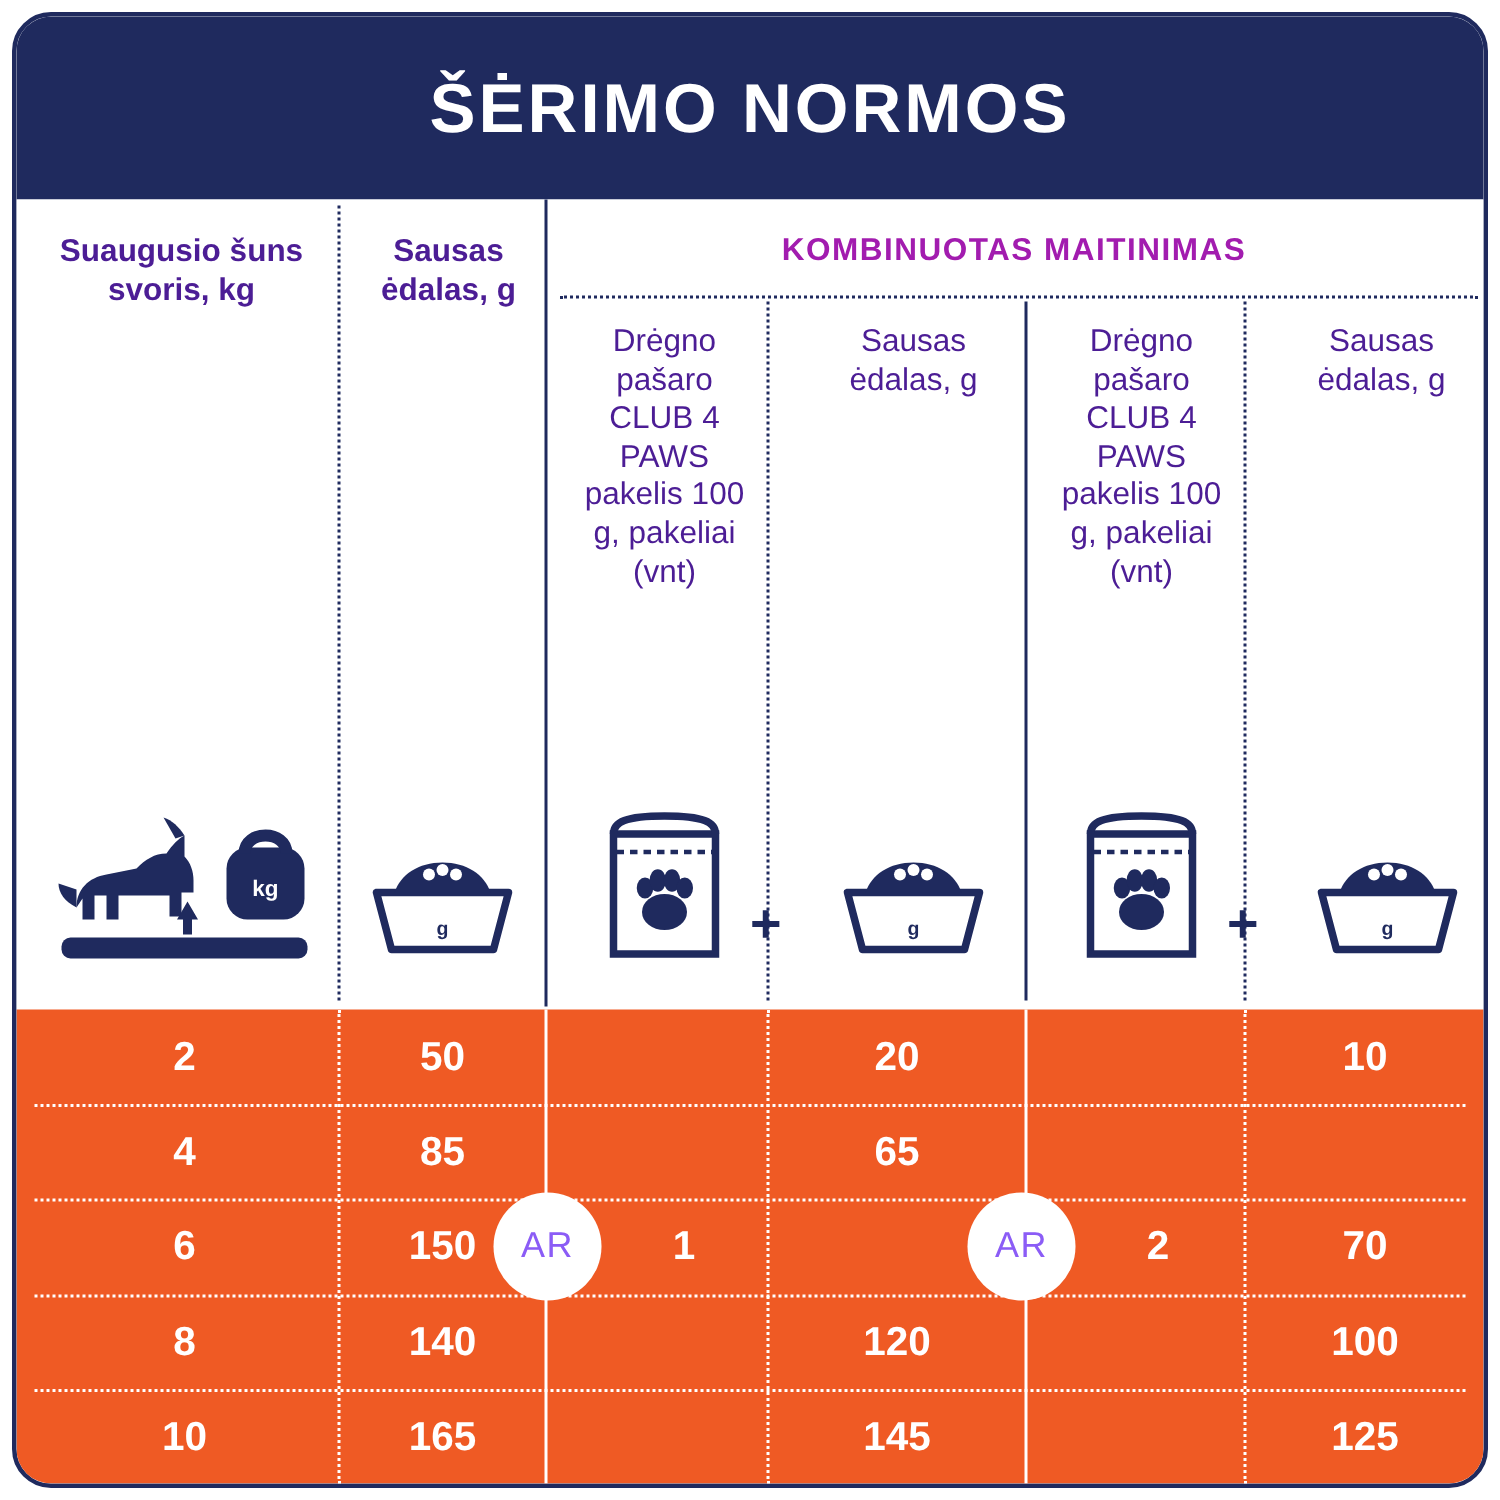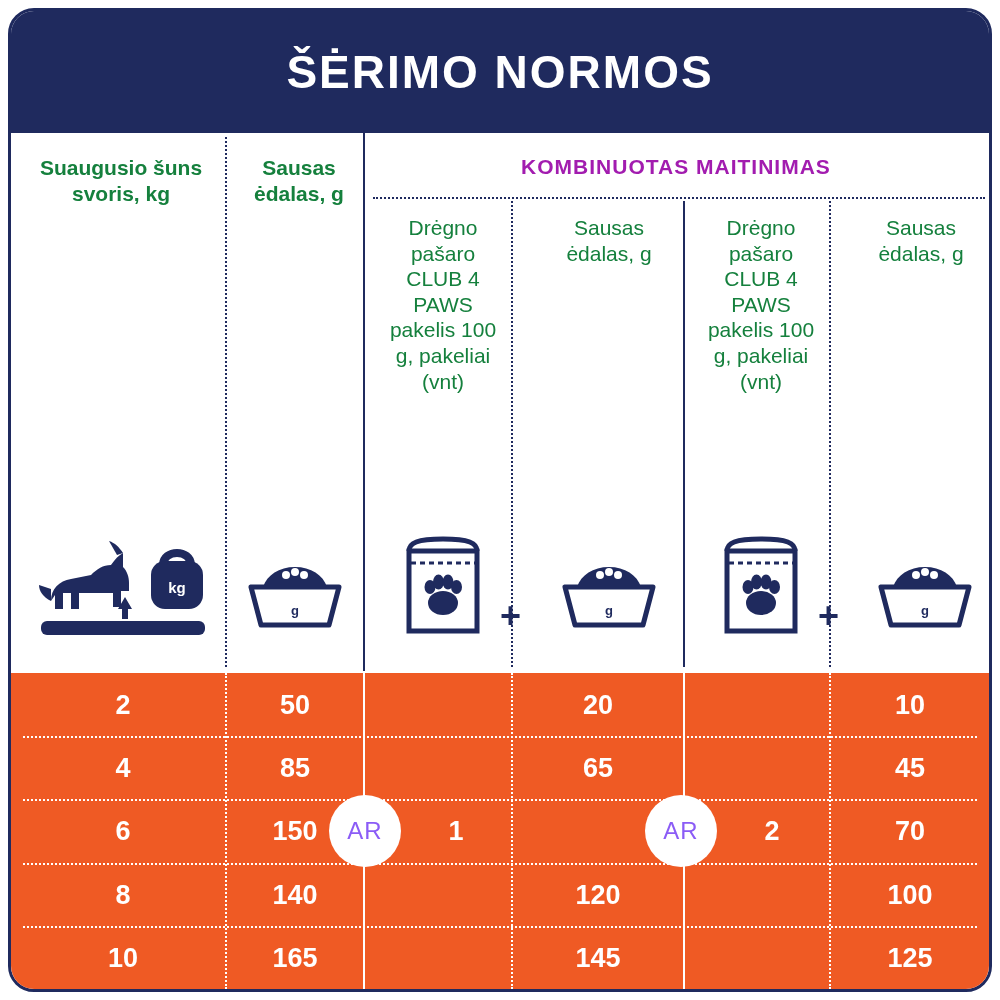--- a/index.html
+++ b/index.html
@@ -57,21 +57,21 @@
     height: 540px;
     background: #ffffff;
   }
   .hcol {
     position: absolute;
     box-sizing: border-box;
     color: #1f2a5e;
   }
   .hlabel {
     text-align: center;
-    color: #15803d;
+    color: #4c1d95;
     line-height: 1.22;
   }
   .bold-head {
     font-weight: bold;
     font-size: 21px;
   }
   .sub-head {
     font-size: 21px;
     font-weight: normal;
   }
@@ -101,21 +101,21 @@
   .hdot {
     position: absolute;
     height: 0;
     border-top: 2px dotted #1f2a5e;
   }
 
   
   .iconcell {
     position: absolute;
     display: flex;
-    align-items: flex-start;
+    align-items: center;
     justify-content: center;
   }
 
   
   .datablock {
     position: absolute;
     left: 0;
     top: 662px;
     width: 978px;
     height: 316px;
@@ -312,21 +312,20 @@
         <div class="dcell" style="left:14px; width:196px;">2</div>
         <div class="dcell" style="left:220px; width:128px;">50</div>
         <div class="dcell" style="left:506px; width:162px;">20</div>
         <div class="dcell" style="left:824px; width:150px;">10</div>
       </div>
 
       <div class="drow" style="top:63px;">
         <div class="dcell" style="left:14px; width:196px;">4</div>
         <div class="dcell" style="left:220px; width:128px;">85</div>
         <div class="dcell" style="left:506px; width:162px;">65</div>
-        <div class="dcell" style="left:824px; width:150px;">45</div>
       </div>
 
       <div class="drow" style="top:126px;">
         <div class="dcell" style="left:14px; width:196px;">6</div>
         <div class="dcell" style="left:220px; width:128px;">150</div>
         <div class="dcell" style="left:824px; width:150px;">70</div>
       </div>
 
       <div class="drow" style="top:190px;">
         <div class="dcell" style="left:14px; width:196px;">8</div>

